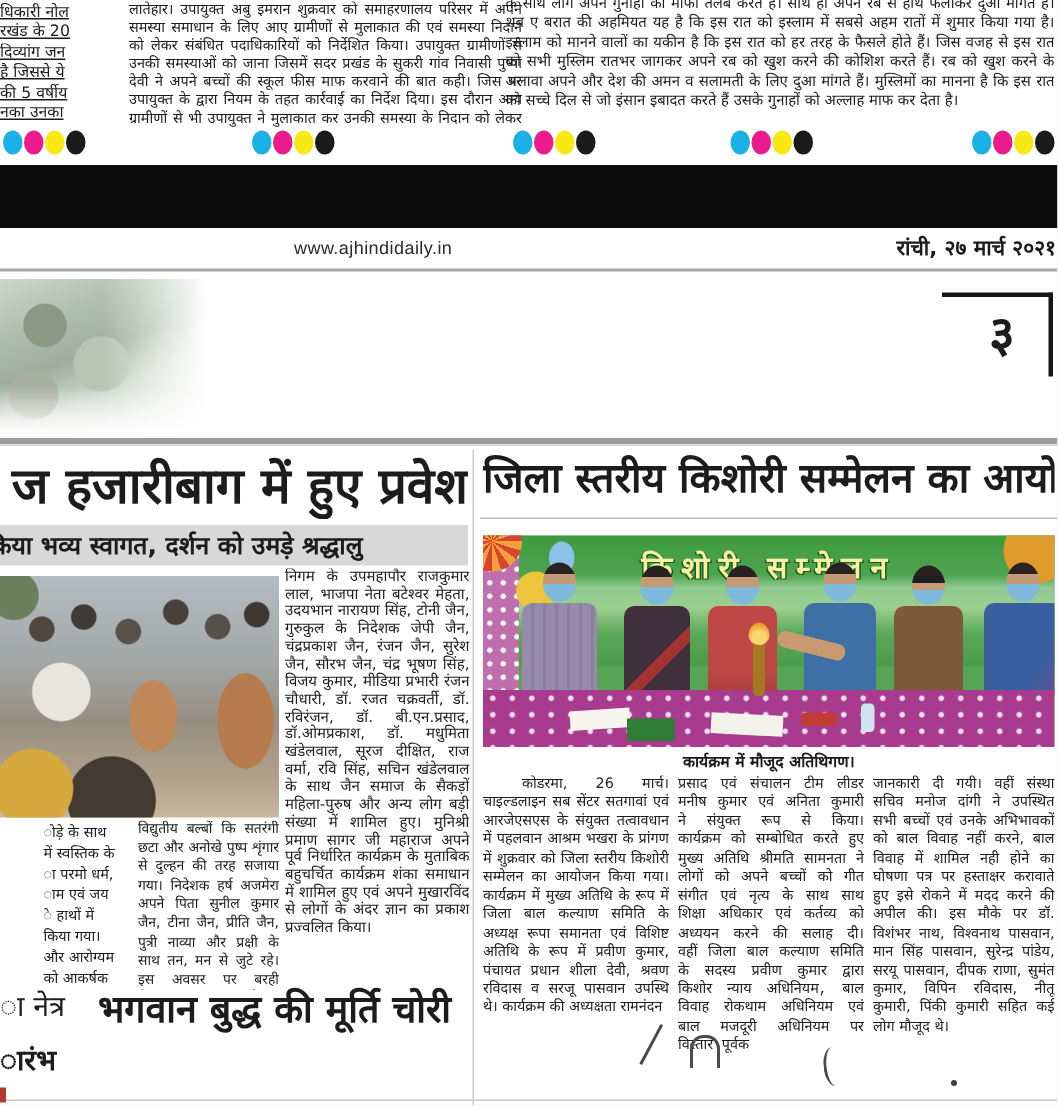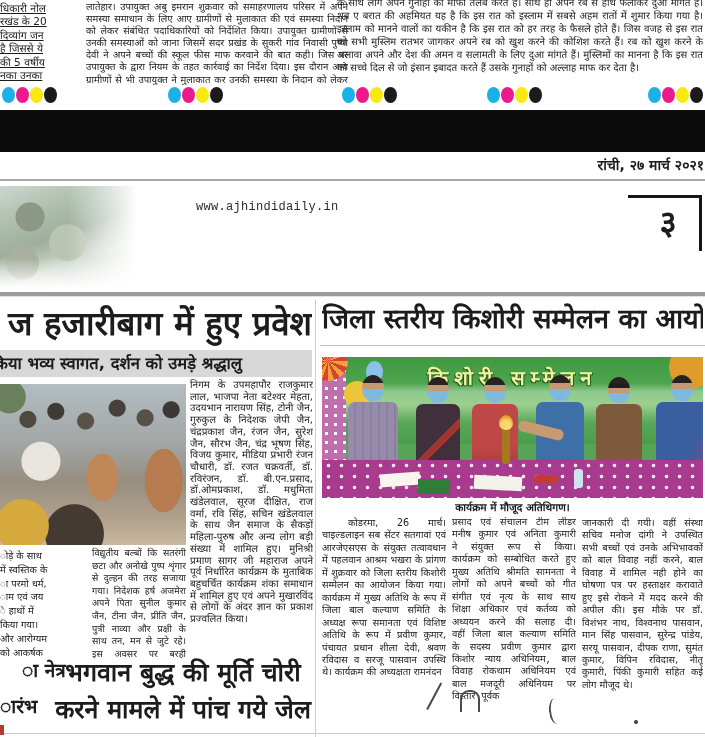--- a/index.html
+++ b/index.html
@@ -14,21 +14,21 @@
   .strip-mid{left:86px;top:1px;width:262px;height:84px;font-size:9.6px;line-height:12.1px;}
   .strip-right{left:337px;top:-4px;width:366px;height:90px;font-size:9.9px;line-height:13.1px;}
 
   
   .dots-row{left:0;top:87px;width:705px;height:20px;}
   .dot-group{position:absolute;top:0;display:flex;gap:1px;}
   .dot{width:13px;height:16px;border-radius:50%;display:inline-block;}
 
   
   .blackbar{left:0;top:110px;width:705px;height:42px;background:#0b0b0b;}
-  .site-url{left:196px;top:158px;font-family:Liberation Mono, monospace;font-size:12px;color:#2a2a2a;letter-spacing:.3px;margin-top:42px;}
+  .site-url{left:196px;top:158px;font-family:Liberation Sans, sans-serif;font-size:12px;color:#2a2a2a;letter-spacing:.3px;}
   .edition{left:546px;top:155px;width:158px;font-size:14px;font-weight:bold;text-align:right;}
   .rule-a{left:0;top:179px;width:705px;height:2px;background:#a8a8a8;}
 
   
   .mast-img{left:0;top:186px;width:150px;height:103px;
     background:
       linear-gradient(90deg,rgba(255,255,255,0) 45%,#fff 92%),
       linear-gradient(180deg,rgba(255,255,255,0) 70%,#fff 100%),
       radial-gradient(circle at 20% 30%,#8c9884 0 14px,rgba(0,0,0,0) 15px),
       radial-gradient(circle at 45% 55%,#b9c4b2 0 18px,rgba(0,0,0,0) 19px),
@@ -58,23 +58,23 @@
       radial-gradient(circle at 15% 22%,#50483f 0 8px,rgba(0,0,0,0) 9px),
       radial-gradient(circle at 30% 17%,#3f3a36 0 8px,rgba(0,0,0,0) 9px),
       radial-gradient(circle at 46% 23%,#59514a 0 8px,rgba(0,0,0,0) 9px),
       radial-gradient(circle at 63% 15%,#46413c 0 8px,rgba(0,0,0,0) 9px),
       radial-gradient(circle at 78% 21%,#555048 0 8px,rgba(0,0,0,0) 9px),
       radial-gradient(circle at 92% 16%,#3d3833 0 8px,rgba(0,0,0,0) 9px),
       radial-gradient(circle at 5% 8%,#6a7f5c 0 16px,rgba(0,0,0,0) 17px),
       linear-gradient(180deg,#b3bcc0 0%,#a3a8a8 35%,#968e80 60%,#b3a28c 85%,#c9b89f 100%);}
   .la-names{left:190px;top:379px;width:123px;height:263px;font-size:10px;line-height:11.7px;}
   .la-frag{left:0;top:549px;width:88px;font-size:9.6px;line-height:13.8px;}
-  .la-frag div{white-space:nowrap;overflow:hidden;}
+  .la-frag div{white-space:nowrap;overflow:hidden;padding-left:29px;}
   .la-below{left:92px;top:547px;width:94px;height:113px;font-size:9.3px;line-height:12.6px;}
-  .bl-frag1{left:0;top:657px;font-size:19px;font-weight:bold;margin-left:22px;}
+  .bl-frag1{left:0;top:657px;font-size:19px;font-weight:normal;}
   .bl-frag2{left:0;top:693px;font-size:19px;font-weight:bold;}
   .bl-headline{left:55px;top:654px;width:256px;font-size:25px;font-weight:bold;text-align:center;line-height:37px;}
 
   
   .ra-headline{left:322px;top:299px;width:381px;font-size:27px;font-weight:bold;text-align:center;white-space:nowrap;overflow:hidden;}
   .rule-c{left:320px;top:345px;width:385px;height:1px;background:#bbbbbb;}
   .ra-photo{left:322px;top:357px;width:381px;height:141px;overflow:hidden;background:#57a457;}
   .banner{position:absolute;left:0;top:0;width:100%;height:62%;
     background:linear-gradient(180deg,#3f9a3f 0%,#4ea44e 30%,#8fc98f 40%,#9ccf8f 55%,#5aa85a 75%,#4a9c4a 100%);}
   .banner-text{position:absolute;left:0;top:7px;width:100%;text-align:center;font-size:20px;font-weight:bold;
@@ -191,21 +191,20 @@
     <div>किया गया।</div>
     <div>और आरोग्यम</div>
     <div>को आकर्षक</div>
   </div>
   <div class="abs la-below just">विद्युतीय बल्बों कि सतरंगी छटा और अनोखे पुष्प शृंगार से दुल्हन की तरह सजाया गया। निदेशक हर्ष अजमेरा अपने पिता सुनील कुमार जैन, टीना जैन, प्रीति जैन, पुत्री नाव्या और प्रक्षी के साथ तन, मन से जुटे रहे। इस अवसर पर बरही विधायक उमाशंकर अकेला, नगर</div>
 
   <div class="abs bl-frag1">ा नेत्र</div>
   <div class="abs bl-frag2">ारंभ</div>
   <div class="abs bl-headline">
     <div>भगवान बुद्ध की मूर्ति चोरी</div>
-    <div>करने मामले में पांच गये जेल</div>
   </div>
 
   <div class="abs ra-headline">जिला स्तरीय किशोरी सम्मेलन का आयोजन</div>
   <div class="abs rule-c"></div>
 
   <div class="abs ra-photo">
     <div class="banner"></div>
     <div class="banner-text">किशोरी सम्मेलन</div>
     <div class="curtain-left"></div>
     <div class="balloon"></div>

